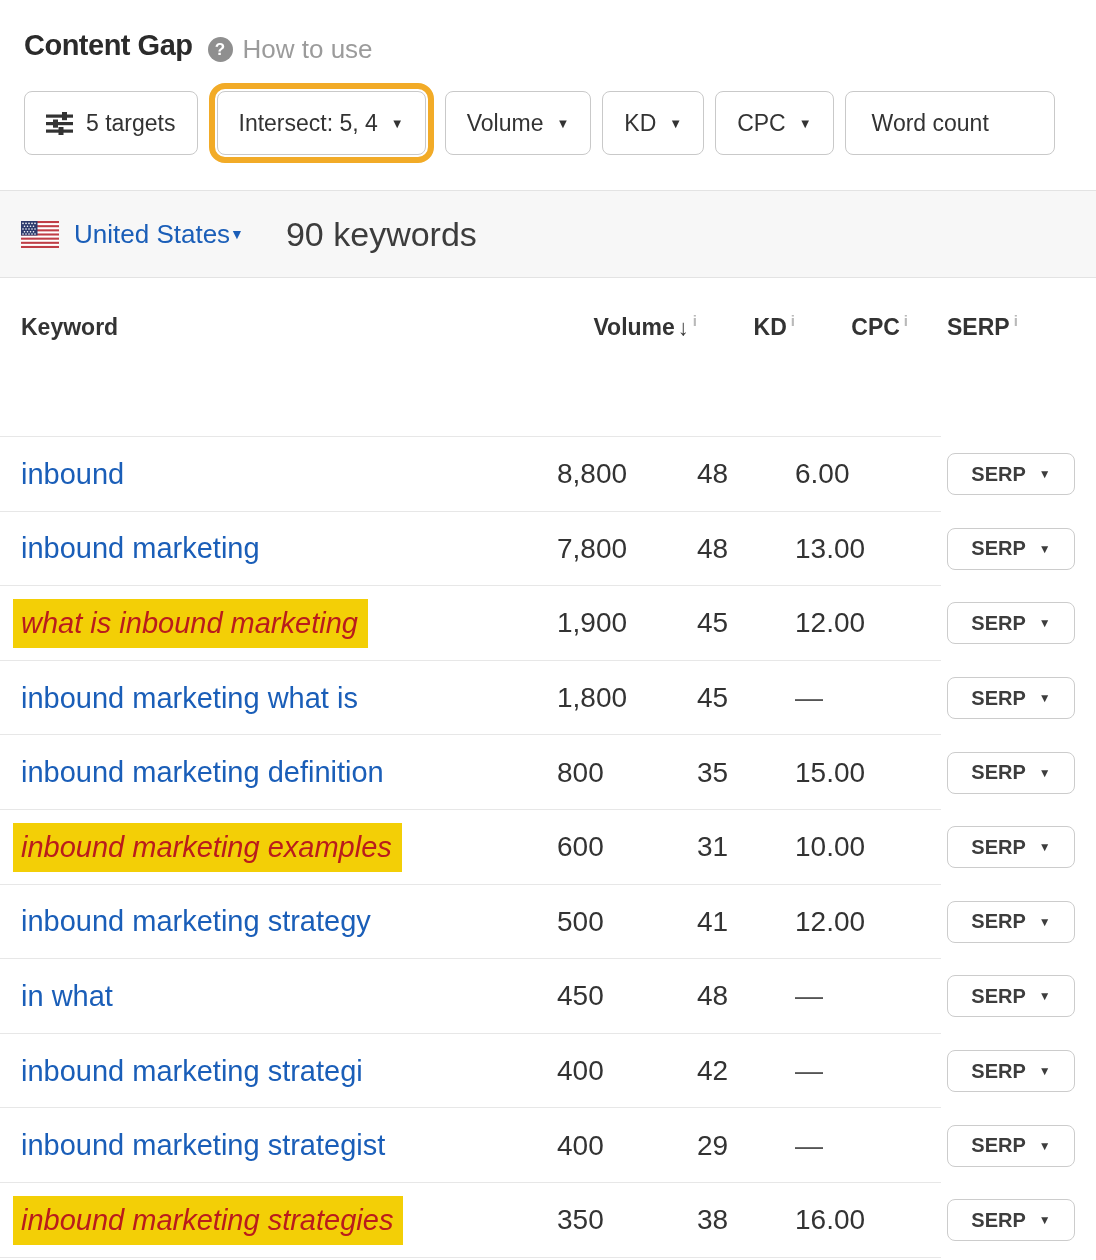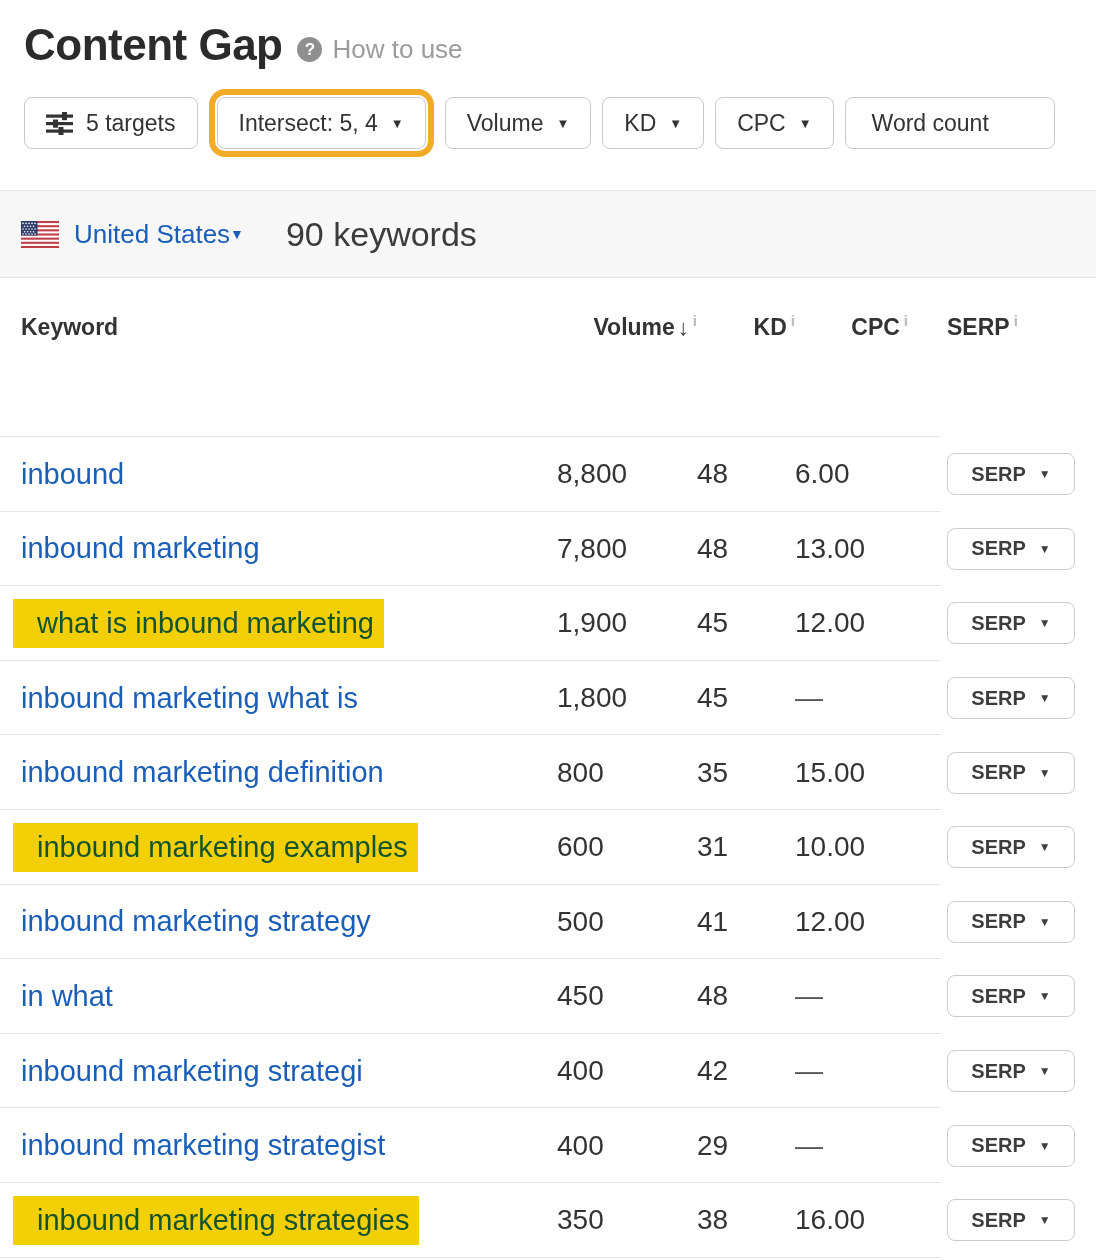--- a/index.html
+++ b/index.html
@@ -1,27 +1,27 @@
 <!DOCTYPE html>
 <html><head>
 <meta charset="utf-8">
 <style>
   * { box-sizing: border-box; }
   body { margin: 0; background: #ffffff; font-family: "Liberation Sans", sans-serif; }
   .page { width: 1096px; height: 1260px; overflow: hidden; position: relative; background: #fff; color: #333; }
 
   
   .page-header { display: flex; align-items: center; gap: 15px; padding: 20px 24px 0 24px; height: 70px; }
-  .title { font-size: 44px; font-weight: 700; color: #2b2b2b; margin: 0; letter-spacing: -0.5px; line-height: 1.05; }
+  .title { font-size: 29px; font-weight: 700; color: #2b2b2b; margin: 0; letter-spacing: -0.5px; line-height: 1.05; }
   .help { display: inline-flex; align-items: center; gap: 10px; font-size: 26px; color: #9b9b9b; cursor: pointer; text-decoration: none; margin-top: 8px; }
   .q-icon { width: 25px; height: 25px; border-radius: 50%; background: #8f8f8f; color: #fff; font-size: 17px; font-weight: 700; display: inline-flex; align-items: center; justify-content: center; line-height: 1; }
 
   
   .toolbar { display: flex; align-items: center; padding-left: 24px; margin-top: 21px; height: 64px; column-gap: 11px; flex-wrap: nowrap; }
-  .btn { height: 52px; padding: 0 21px; background: #fff; border: 1px solid #c9c9c9; border-radius: 8px;
+  .btn { height: 64px; padding: 0 21px; background: #fff; border: 1px solid #c9c9c9; border-radius: 8px;
          font-size: 23px; color: #333; display: inline-flex; align-items: center; gap: 13px;
          font-family: inherit; cursor: pointer; flex: none; white-space: nowrap; }
   .caret { font-size: 13px; color: #333; line-height: 1; }
   .ring { border: 6px solid #f2ab27; border-radius: 16px; padding: 2px; flex: none; }
   .btn-wordcount { width: 210px; justify-content: flex-start; padding-left: 26px; }
   .sliders-icon { flex: none; display: block; }
 
   
   .country-bar { margin-top: 35px; height: 88px; background: #f7f7f7; border-top: 1px solid #e3e3e3;
                  border-bottom: 1px solid #e3e3e3; display: flex; align-items: center; padding-left: 21px; }
@@ -37,21 +37,21 @@
 
   .thead { height: 159px; align-items: start; padding-top: 36px; position: relative; }
   .th { font-weight: 700; font-size: 23px; color: #333; white-space: nowrap; }
   .th.num { text-align: right; }
   .th.serp { padding-left: 39px; }
   .info { color: #b9b9b9; font-size: 15px; font-weight: 700; margin-left: 4px; position: relative; top: -9px; }
   .sort-arrow { font-size: 22px; margin-left: 3px; font-weight: 400; color: #3a3a3a; }
 
   .trow { height: 74.6px; position: relative; }
   .kw { font-size: 29px; color: #1a5eb8; text-decoration: none; white-space: nowrap; }
-  .kw.hl { background: #f3cf06; color: #14532d; padding: 8px 10px 9px 24px; margin-left: -8px; }
+  .kw.hl { background: #f3cf06; color: #b91c1c; padding: 8px 10px 9px 8px; margin-left: -8px; font-style: italic; }
   .td.num { font-size: 28px; color: #333; }
   .td.num.dash { color: #555; }
   .serp-cell { justify-self: end; }
   .serp-btn { width: 128px; height: 42px; border: 1px solid #ccc; border-radius: 8px; background: #fff;
               display: inline-flex; align-items: center; justify-content: center; gap: 13px;
               font-size: 20px; font-weight: 700; color: #3d3d3d; cursor: pointer; font-family: inherit; }
   .serp-btn .caret { font-size: 12px; color: #3d3d3d; }
 </style>
 </head>
 <body>

